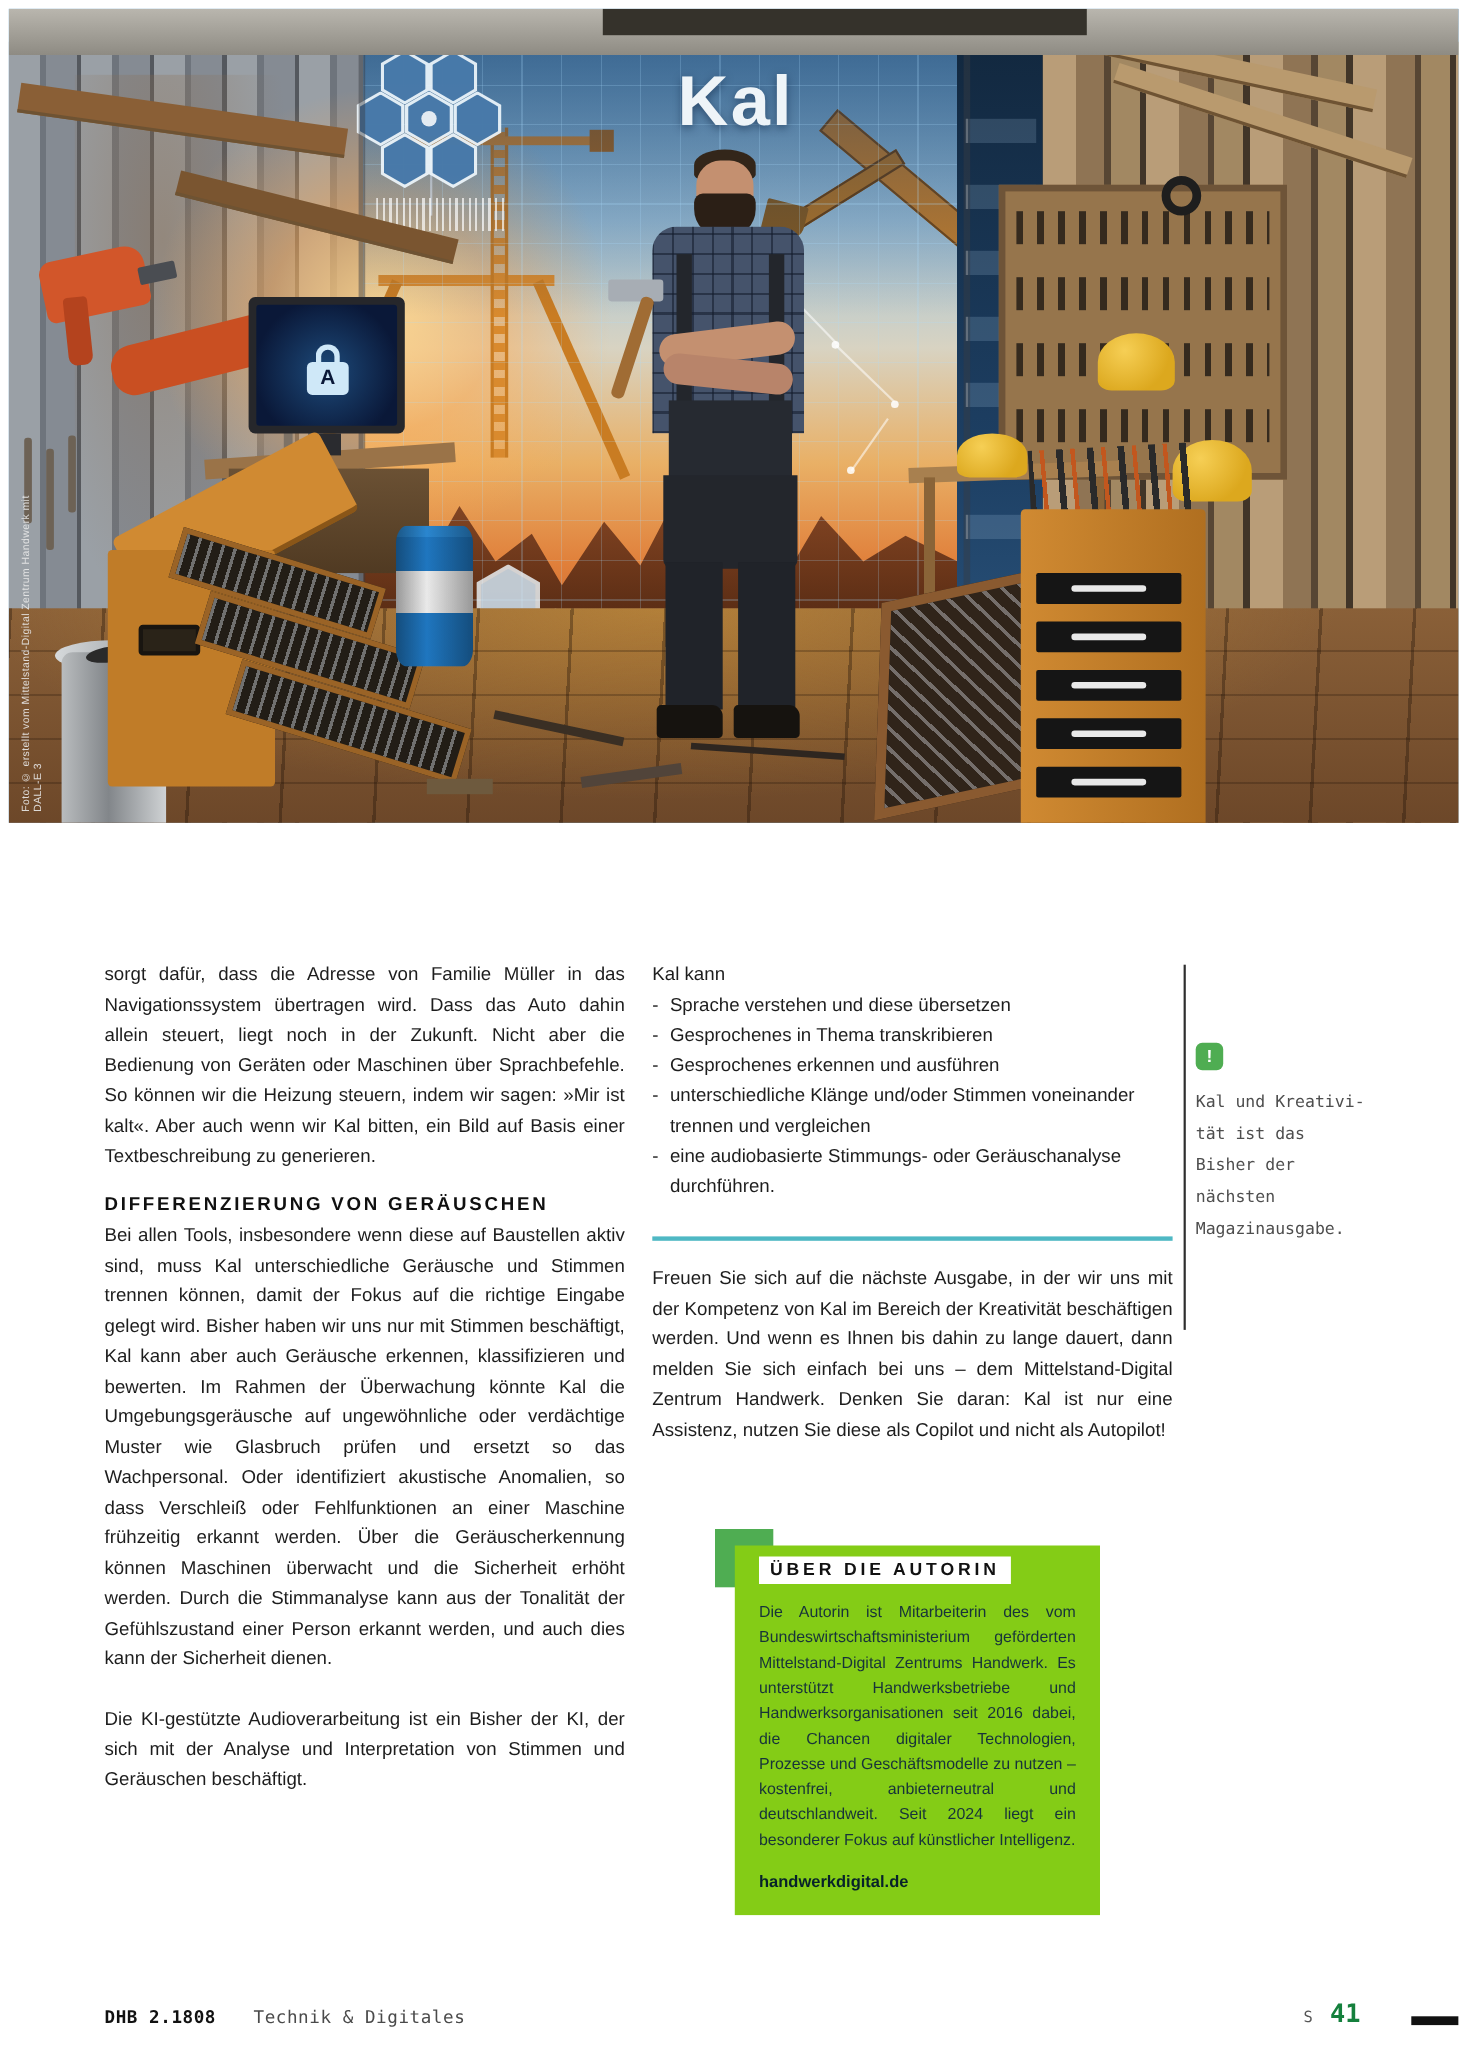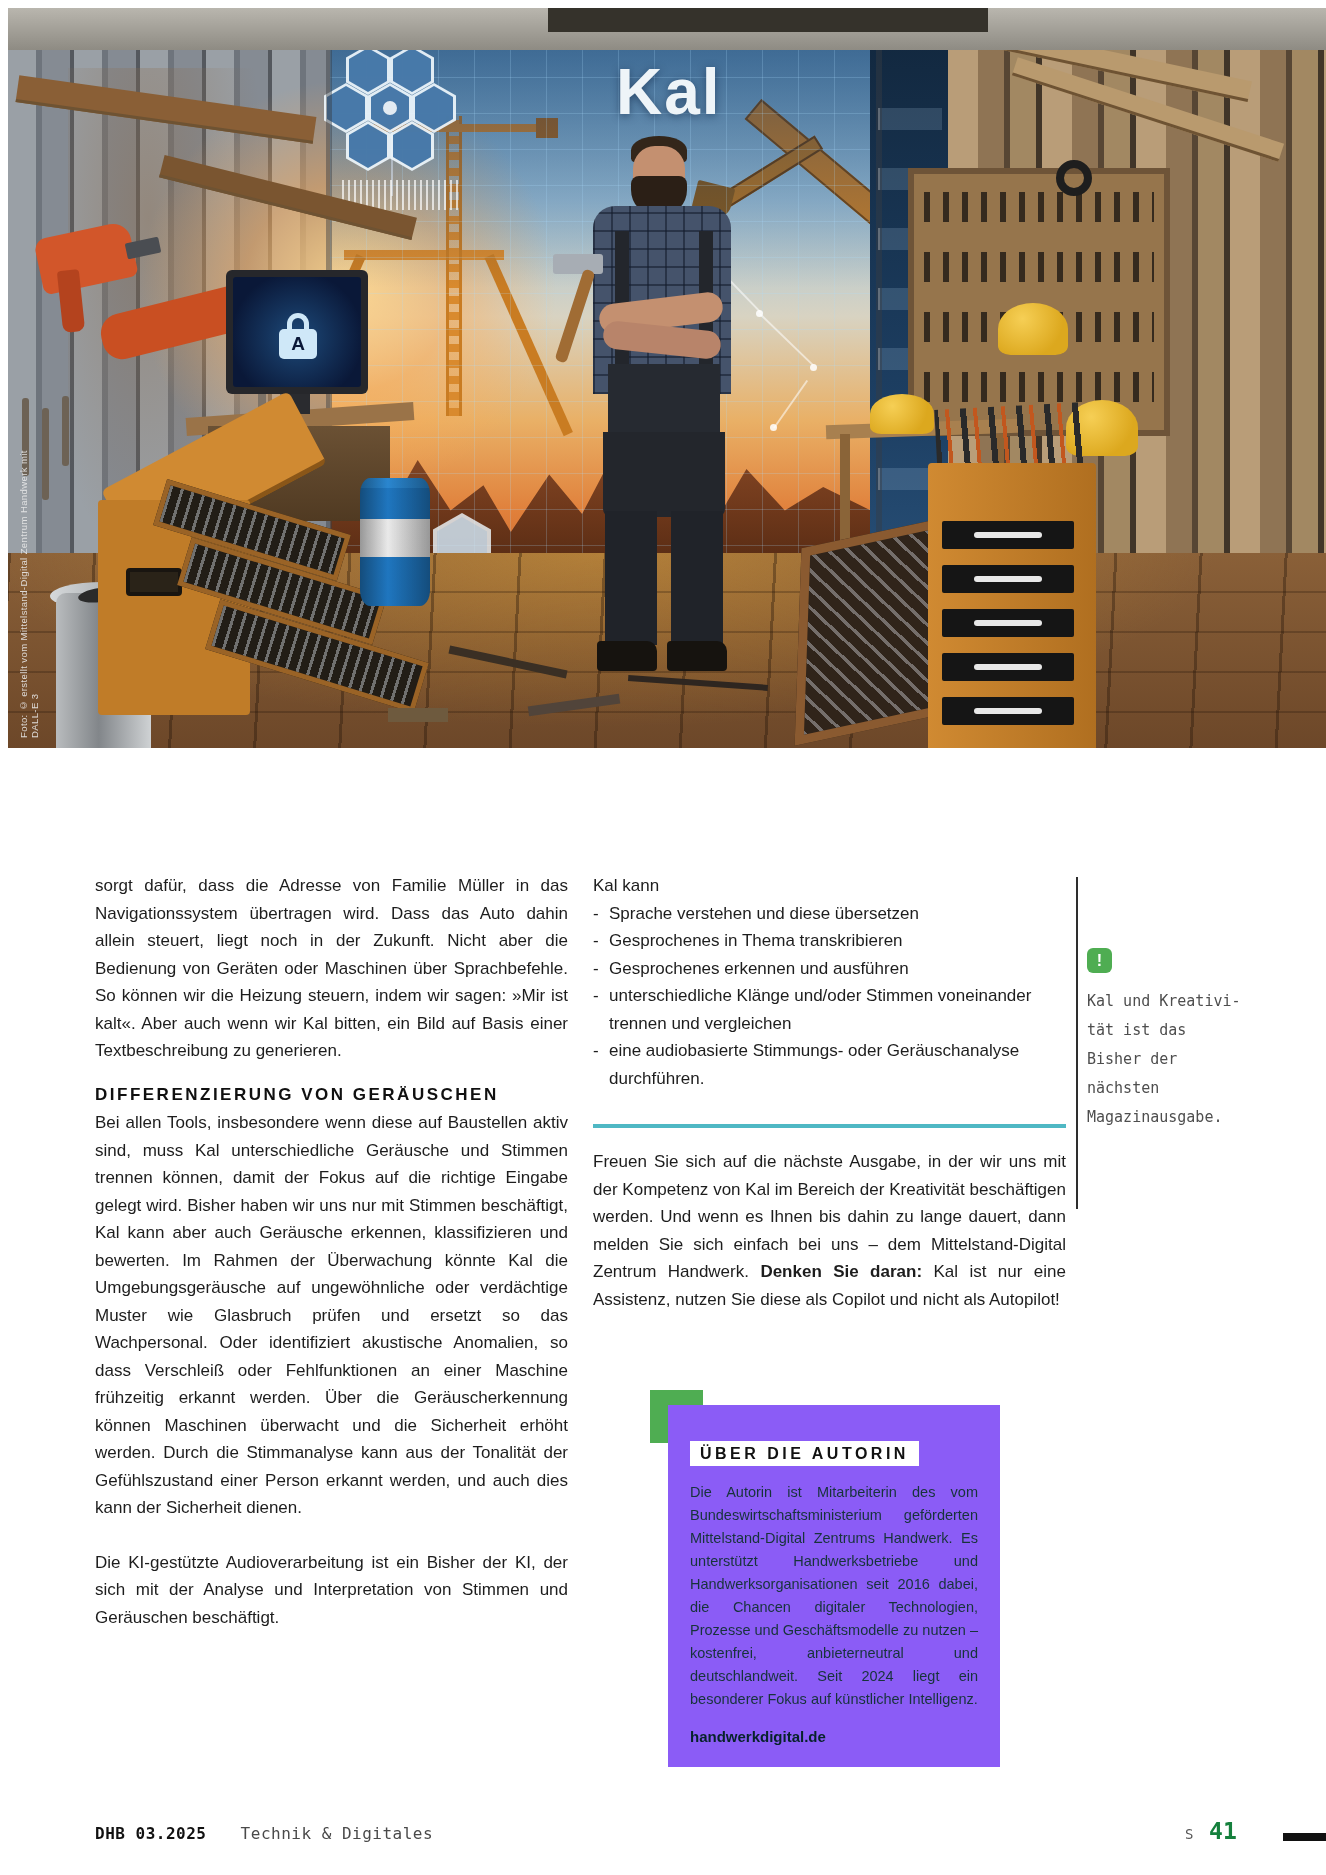--- a/index.html
+++ b/index.html
@@ -94,26 +94,26 @@
   
   .col{width:473px;font-size:17px;line-height:27.5px;text-align:justify;}
   .col p{margin:0;}
   .subhead{font-weight:bold;letter-spacing:2.5px;font-size:17px;margin:16px 0 1px;text-align:left;color:#101010;}
   .gap{height:27px;}
   .bullets{text-align:left;}
   .bullet{display:flex;}
   .bullet .dash{width:16px;flex:0 0 16px;}
   .bullet .btxt{flex:1;}
   .teal-rule{height:4px;background:#4fb8c4;margin:32px 0 20px;}
-  .bold{font-weight:bold;}
+  .bold{font-weight:normal;}
   .divider{left:1076px;top:877px;width:2px;height:332px;background:#2e2e2e;}
   .sidebar{left:1087px;top:948px;width:162px;font-family:"DejaVu Sans Mono",monospace;font-size:15px;line-height:29px;color:#4e4e4e;}
   .note-icon{width:25px;height:25px;background:#4fad52;border-radius:6px;color:#fff;font-weight:bold;font-size:16px;line-height:25px;text-align:center;margin-bottom:14px;font-family:"Liberation Sans",sans-serif;}
   .green-sq{left:650px;top:1390px;width:53px;height:53px;background:#4fad52;}
-  .authorbox{left:668px;top:1405px;width:332px;min-height:333px;background:#8b5cf6;box-sizing:border-box;padding:36px 22px 18px;}
+  .authorbox{left:668px;top:1405px;width:332px;min-height:333px;background:#84cc16;box-sizing:border-box;padding:10px 22px 18px;}
   .authorhead{display:inline-block;background:#ffffff;padding:4px 10px 3px;font-weight:bold;font-size:16px;letter-spacing:3.5px;color:#111;}
   .authorbody{font-size:14.5px;line-height:23px;text-align:justify;color:#17333a;}
   .authorlink{font-weight:bold;font-size:15px;line-height:24px;color:#07222a;}
 
   
   .footer{left:95px;top:1824px;font-family:"DejaVu Sans Mono",monospace;font-size:16px;letter-spacing:.5px;}
   .footer .issue{font-weight:bold;color:#111;}
   .footer .section{color:#4a4a4a;margin-left:24px;}
   .pagenum{left:1185px;top:1818px;font-family:"DejaVu Sans Mono",monospace;}
   .pagenum .s{font-size:14px;color:#555;}
@@ -340,20 +340,20 @@
 </div>
 
 <div class="abs green-sq"></div>
 <div class="abs authorbox">
   <span class="authorhead">ÜBER DIE AUTORIN</span>
   <p class="authorbody">Die Autorin ist Mitarbeiterin des vom Bundeswirtschaftsministerium geförderten Mittelstand-Digital Zentrums Handwerk. Es unterstützt Handwerksbetriebe und Handwerksorganisationen seit 2016 dabei, die Chancen digitaler Technologien, Prozesse und Geschäftsmodelle zu nutzen – kostenfrei, anbieterneutral und deutschlandweit. Seit 2024 liegt ein besonderer Fokus auf künstlicher Intelligenz.</p>
   <div class="authorlink">handwerkdigital.de</div>
 </div>
 
 <div class="abs footer">
-  <span class="issue">DHB 03.2025</span>
+  <span class="issue">DHB 2.1808</span>
   <span class="section">Technik &amp; Digitales</span>
 </div>
 <div class="abs pagenum">
   <span class="s">S</span>
   <span class="n">41</span>
 </div>
 <div class="abs page-dash"></div>
 
 </body></html>

